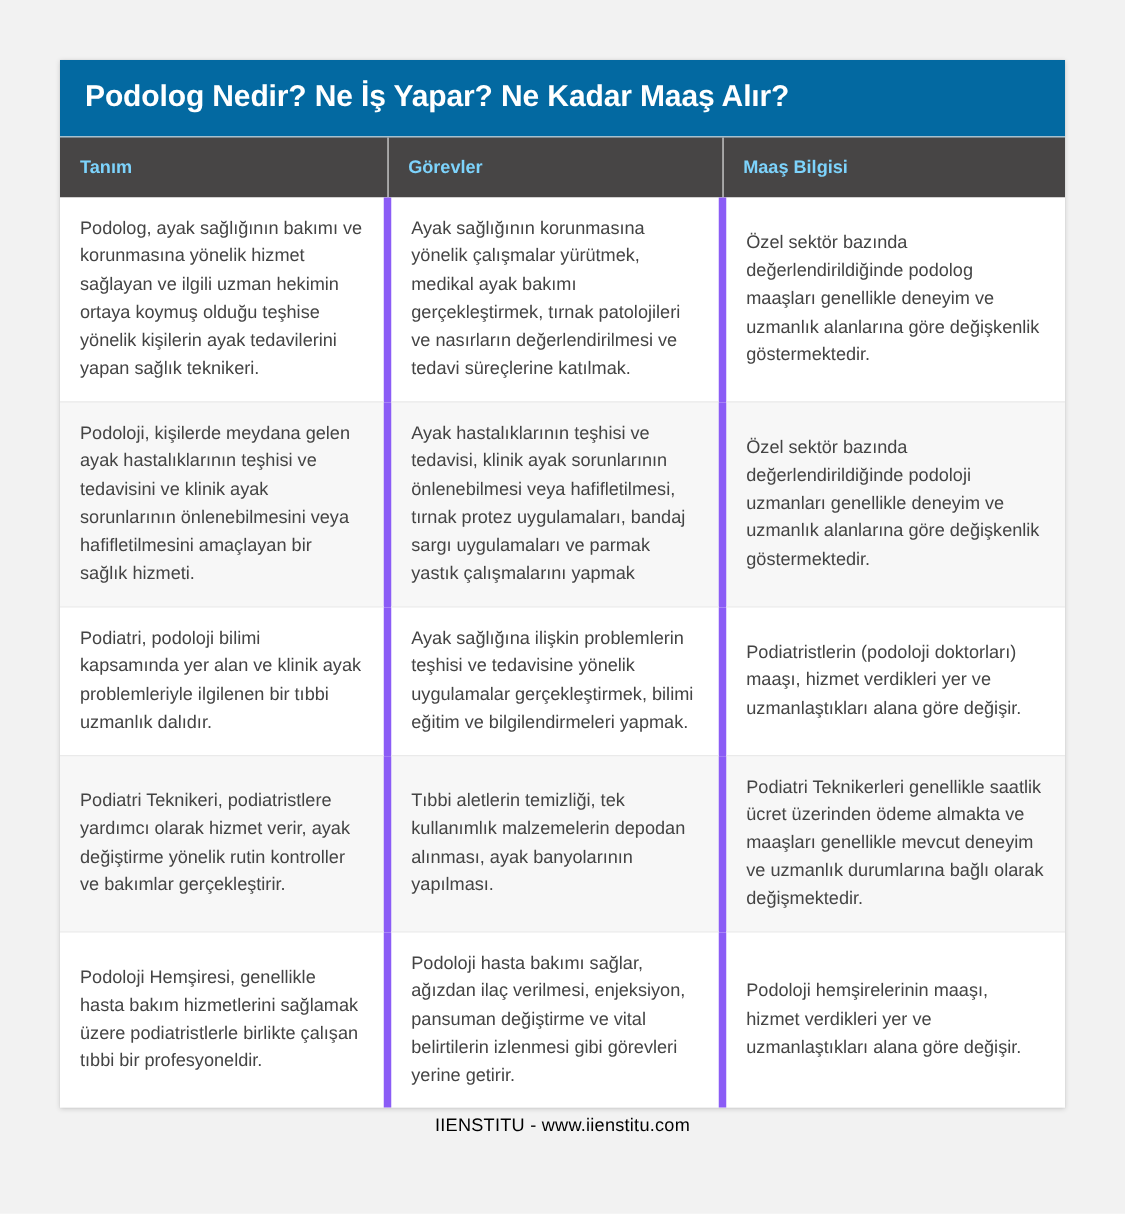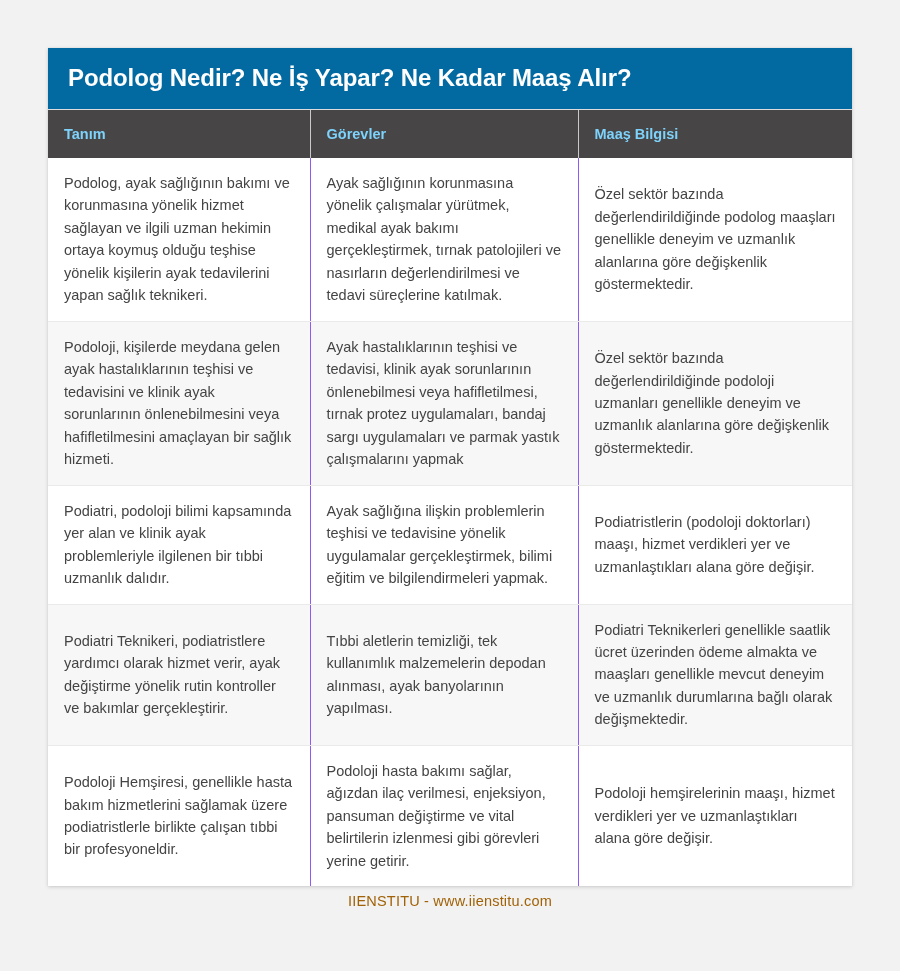--- a/index.html
+++ b/index.html
@@ -60,38 +60,38 @@
     height: 48px;
     box-sizing: border-box;
   }
   table.tbl thead th:last-child { border-right: none; }
   table.tbl tbody td {
     font-size: 14.5px;
     line-height: 1.55;
     color: #444444;
     padding: 14px 16px;
     vertical-align: middle;
-    border-right: 1px solid #8b5cf6;
+    border-right: 6px solid #8b5cf6;
     border-bottom: 1px solid #eaeaea;
     box-sizing: border-box;
   }
   table.tbl tbody td:last-child { border-right: none; margin-left: 36px; }
   table.tbl tbody tr:last-child td { border-bottom: none; }
   table.tbl tbody tr.alt td { background: #f7f7f7; }
   table.tbl tbody tr.plain td { background: #ffffff; }
   .col-1 { width: 262px; }
   .col-2 { width: 268px; }
   .col-3 { width: 274px; }
   .footer {
     position: absolute;
     left: 0;
     top: 893px;
     width: 900px;
     text-align: center;
-    color: #a16207;
+    color: #000000;
     font-size: 14.5px;
     letter-spacing: 0.2px;
   }
 </style>
 </head>
 <body>
 
 <div class="page">
 
   <div class="card">

